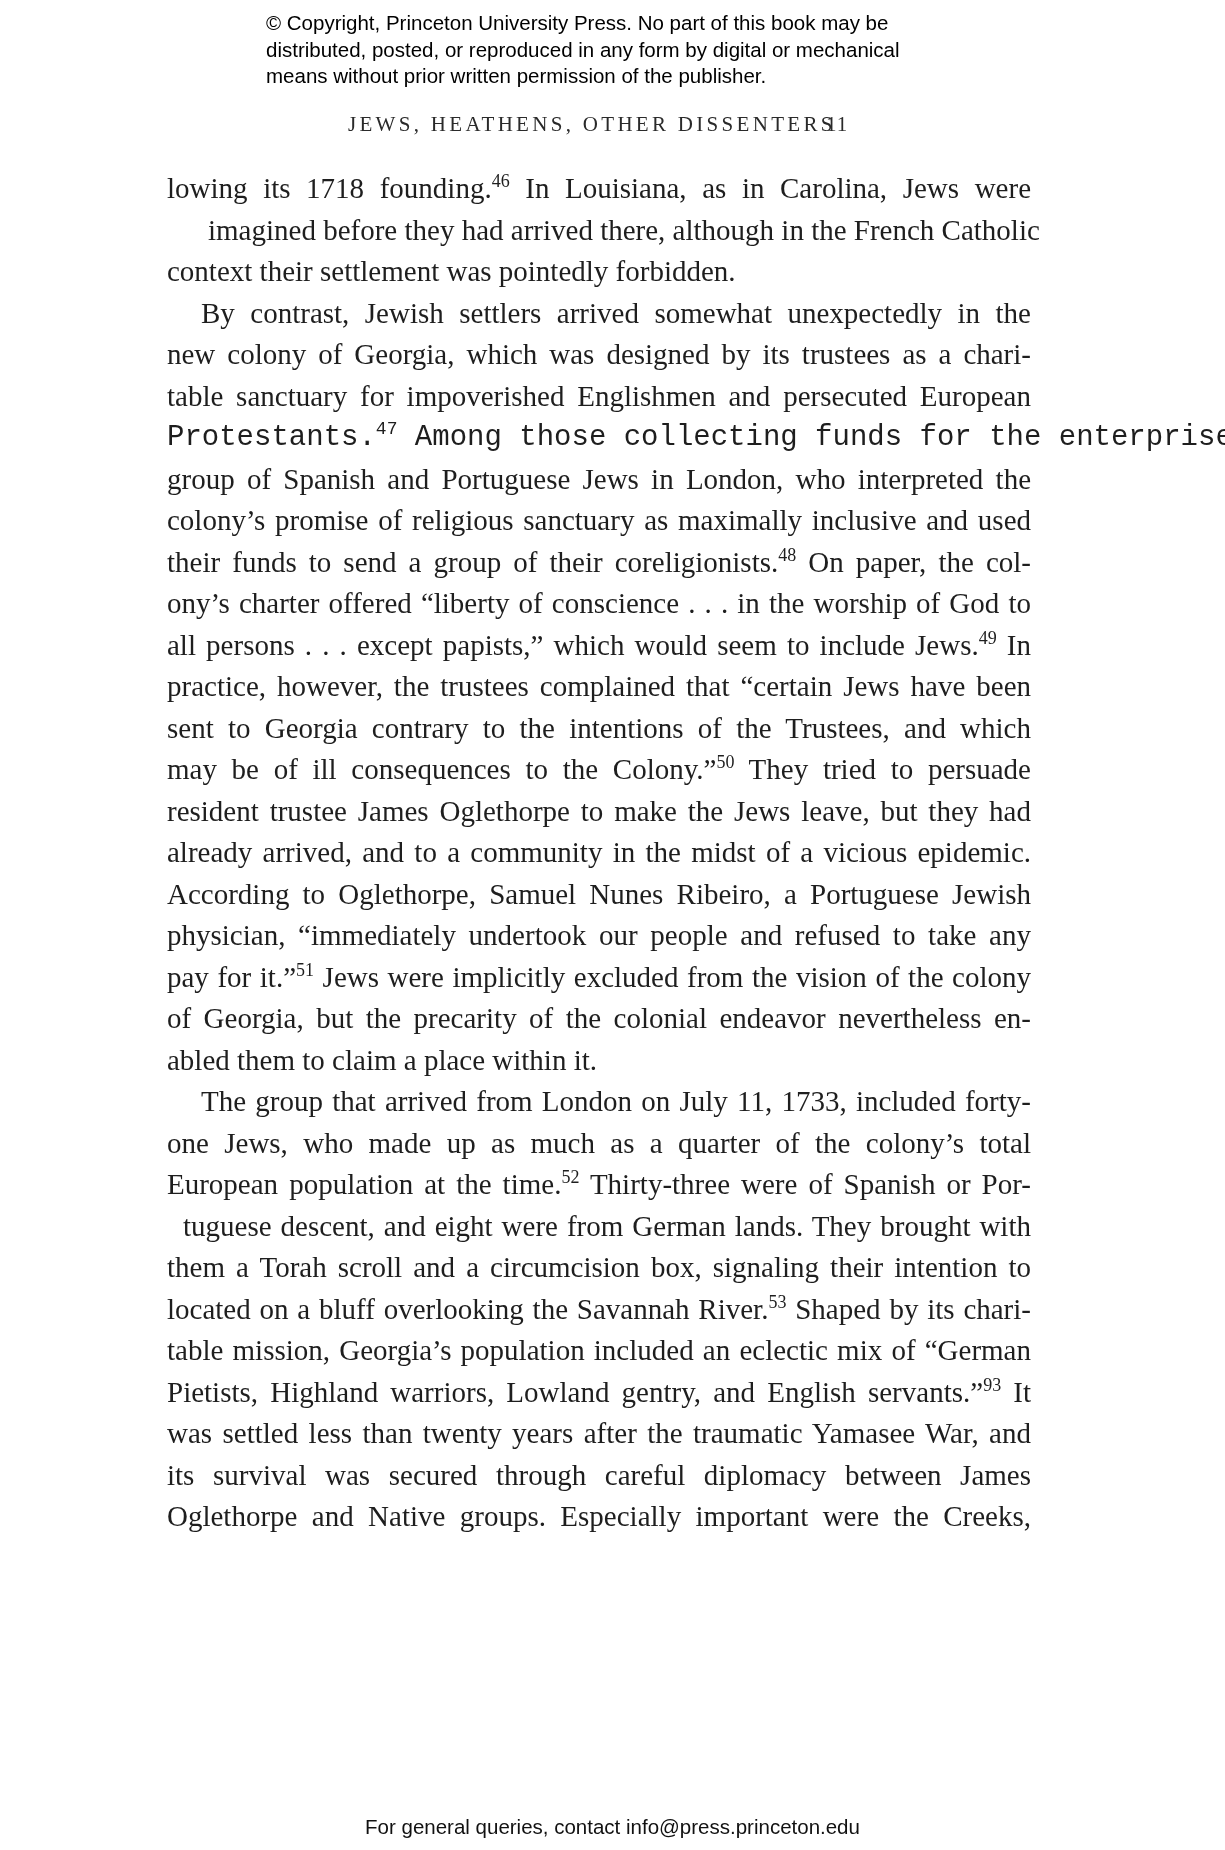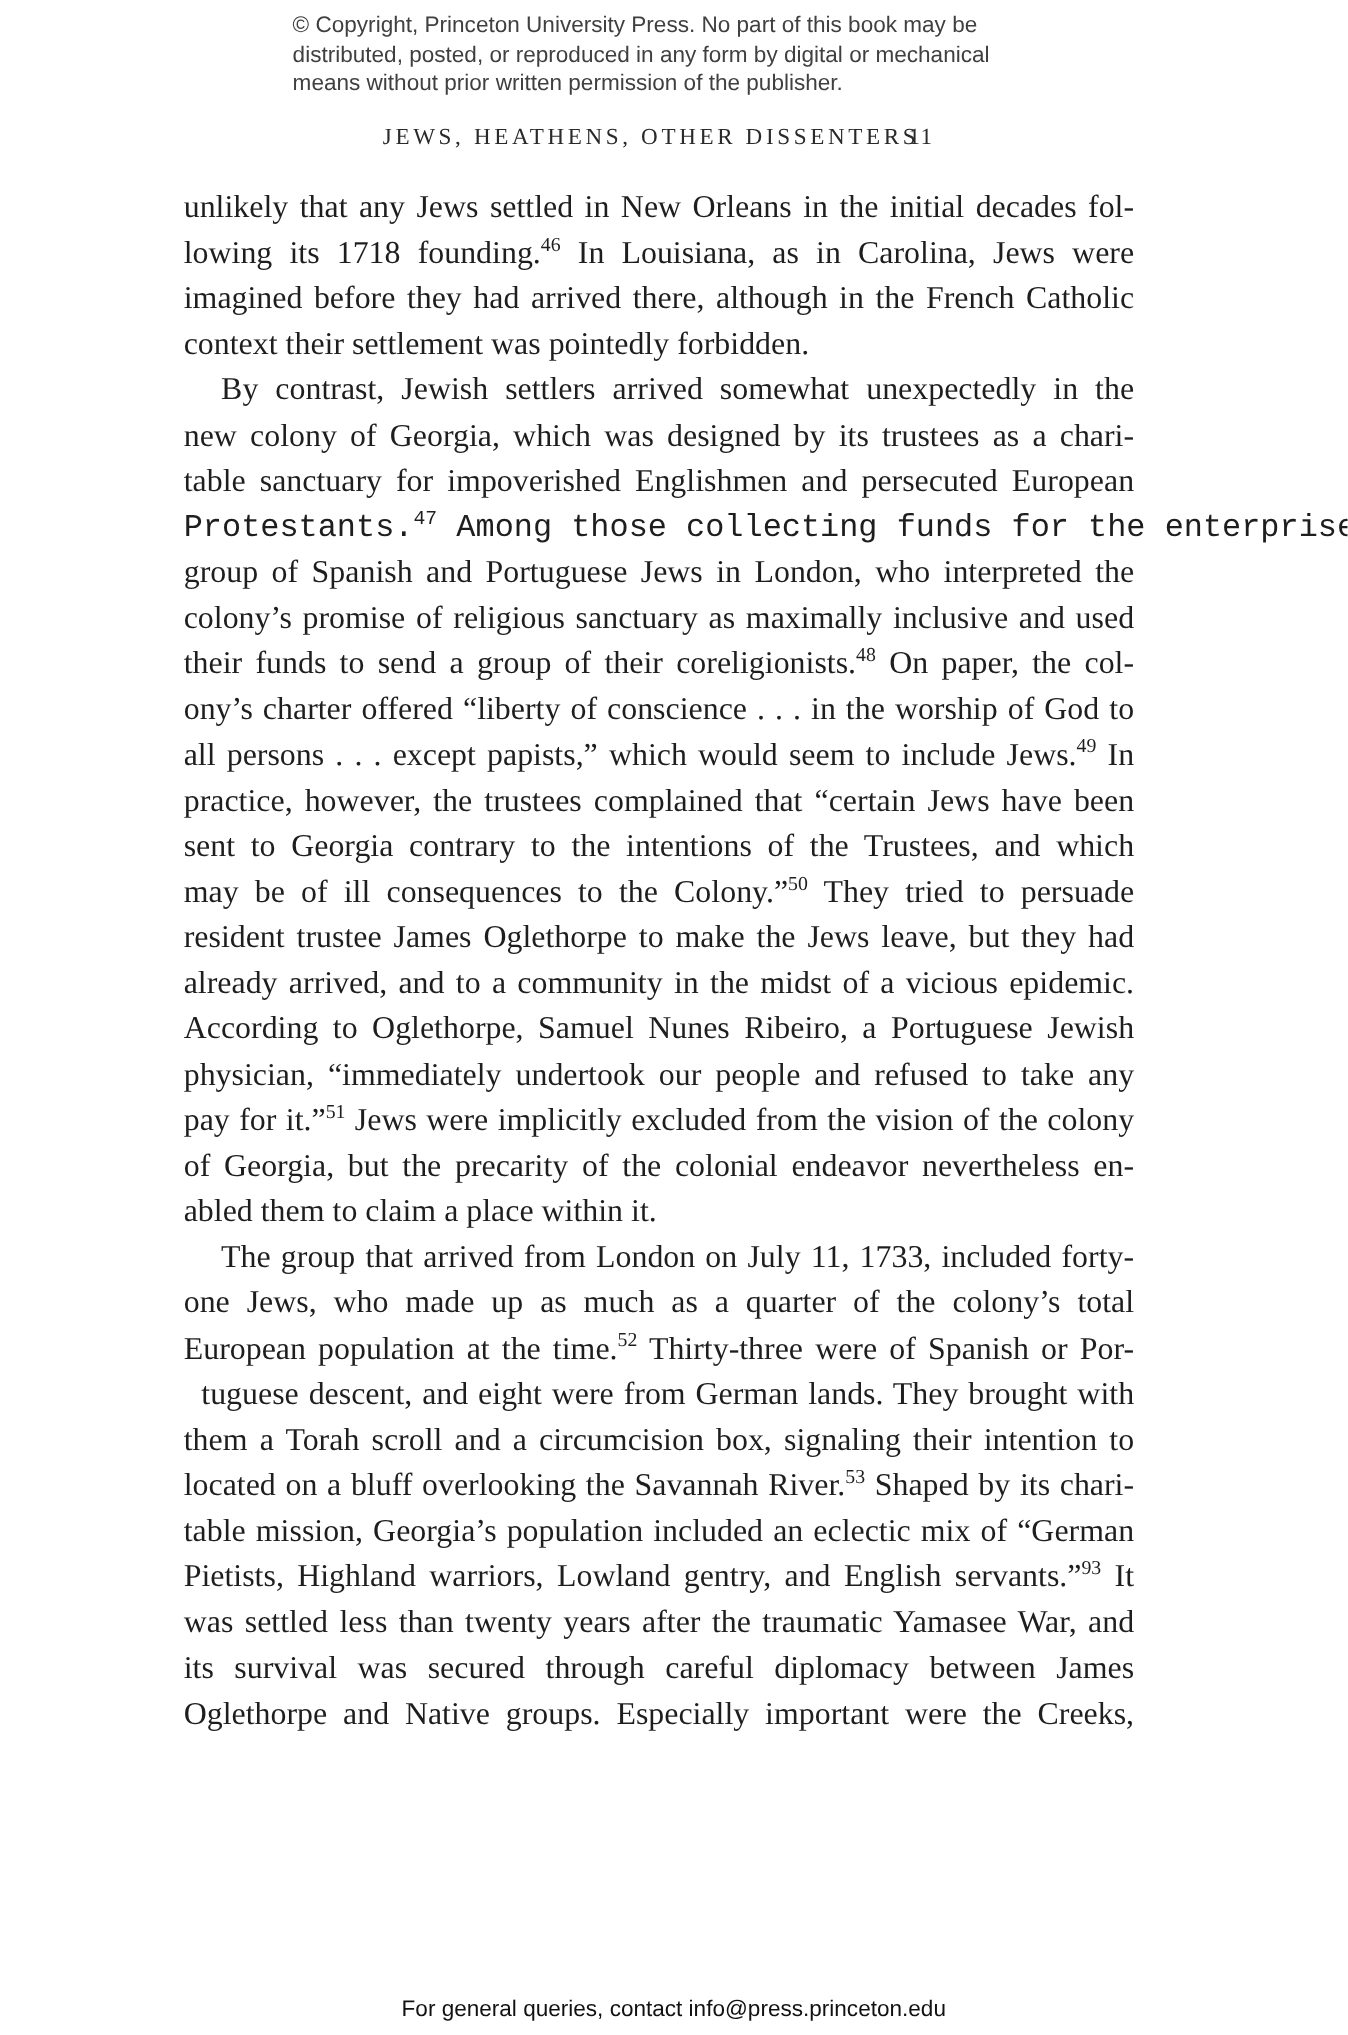--- a/index.html
+++ b/index.html
@@ -15,21 +15,21 @@
       color: #1f1f1f;
     }
     .copyright {
       position: absolute;
       left: 266px;
       top: 10px;
       width: 720px;
       font-family: "Liberation Sans", sans-serif;
       font-size: 20.5px;
       line-height: 26.5px;
-      color: #404040;
+      color: #000000;
     }
     .copyright .cline {
       display: block;
       white-space: nowrap;
     }
     .running-head {
       position: absolute;
       left: 348px;
       top: 112px;
       width: 500px;
@@ -102,23 +102,22 @@
   <span class="cline">distributed, posted, or reproduced in any form by digital or mechanical</span>
   <span class="cline">means without prior written permission of the publisher.</span>
 </div>
 
 <div class="running-head">
   <span class="title">Jews, Heathens, Other Dissenters</span>
   <span class="page-number">11</span>
 </div>
 
 <div class="body-text" id="body-text">
-    <div class="line" style="word-spacing: 0px;"><span>unlikely that any Jews settled in New Orleans in the initial decades fol-</span></div>
     <div class="line" style="word-spacing: 0px;"><span>lowing its 1718 founding.</span><sup class="fn">46</sup><span> In Louisiana, as in Carolina, Jews were</span></div>
-    <div class="line" style="word-spacing: 0px;"><span>imagined before they had arrived there, although in the French Catholic</span></div>
+    <div class="line" style="word-spacing: 0px; margin-left: 41px;"><span>imagined before they had arrived there, although in the French Catholic</span></div>
     <div class="line last"><span>context their settlement was pointedly forbidden.</span></div>
     <div class="line indent" style="word-spacing: 0px;"><span>By contrast, Jewish settlers arrived somewhat unexpectedly in the</span></div>
     <div class="line" style="word-spacing: 0px;"><span>new colony of Georgia, which was designed by its trustees as a chari-</span></div>
     <div class="line" style="word-spacing: 0px;"><span>table sanctuary for impoverished Englishmen and persecuted European</span></div>
     <div class="line" style="word-spacing: 0px; font-family: Liberation Mono, monospace;"><span>Protestants.</span><sup class="fn">47</sup><span> Among those collecting funds for the enterprise were a</span></div>
     <div class="line" style="word-spacing: 0px;"><span>group of Spanish and Portuguese Jews in London, who interpreted the</span></div>
     <div class="line" style="word-spacing: 0px;"><span>colony’s promise of religious sanctuary as maximally inclusive and used</span></div>
     <div class="line" style="word-spacing: 0px;"><span>their funds to send a group of their coreligionists.</span><sup class="fn">48</sup><span> On paper, the col-</span></div>
     <div class="line" style="word-spacing: 0px;"><span>ony’s charter offered “liberty of conscience . . . in the worship of God to</span></div>
     <div class="line" style="word-spacing: 0px;"><span>all persons . . . except papists,” which would seem to include Jews.</span><sup class="fn">49</sup><span> In</span></div>

